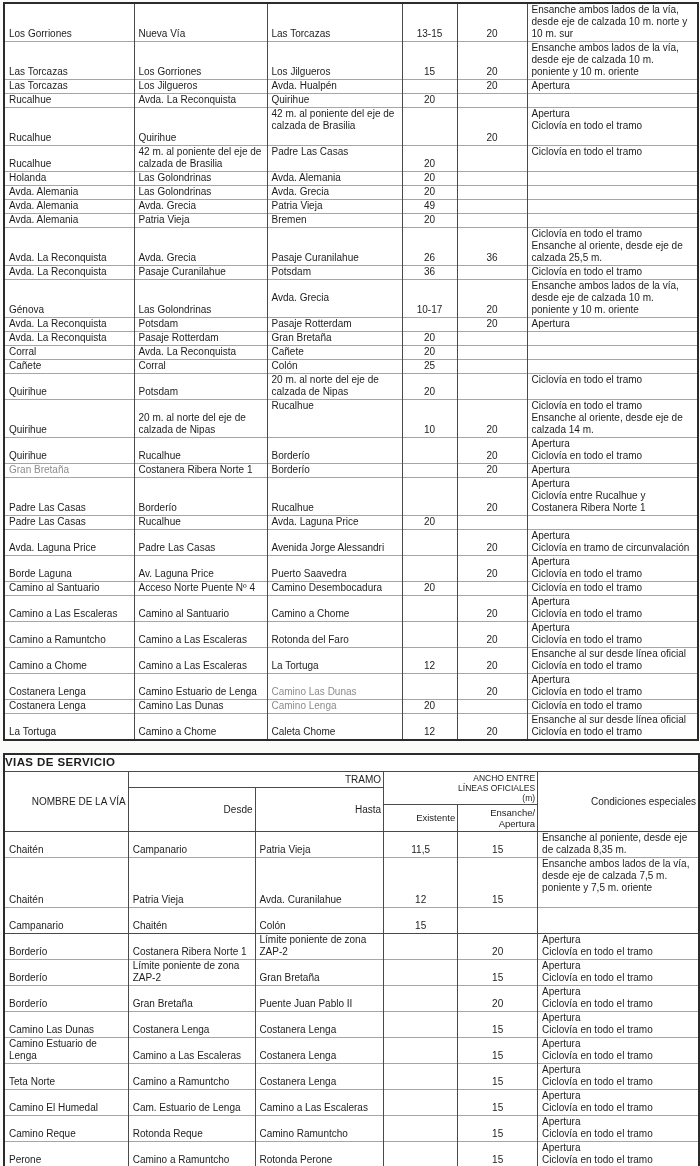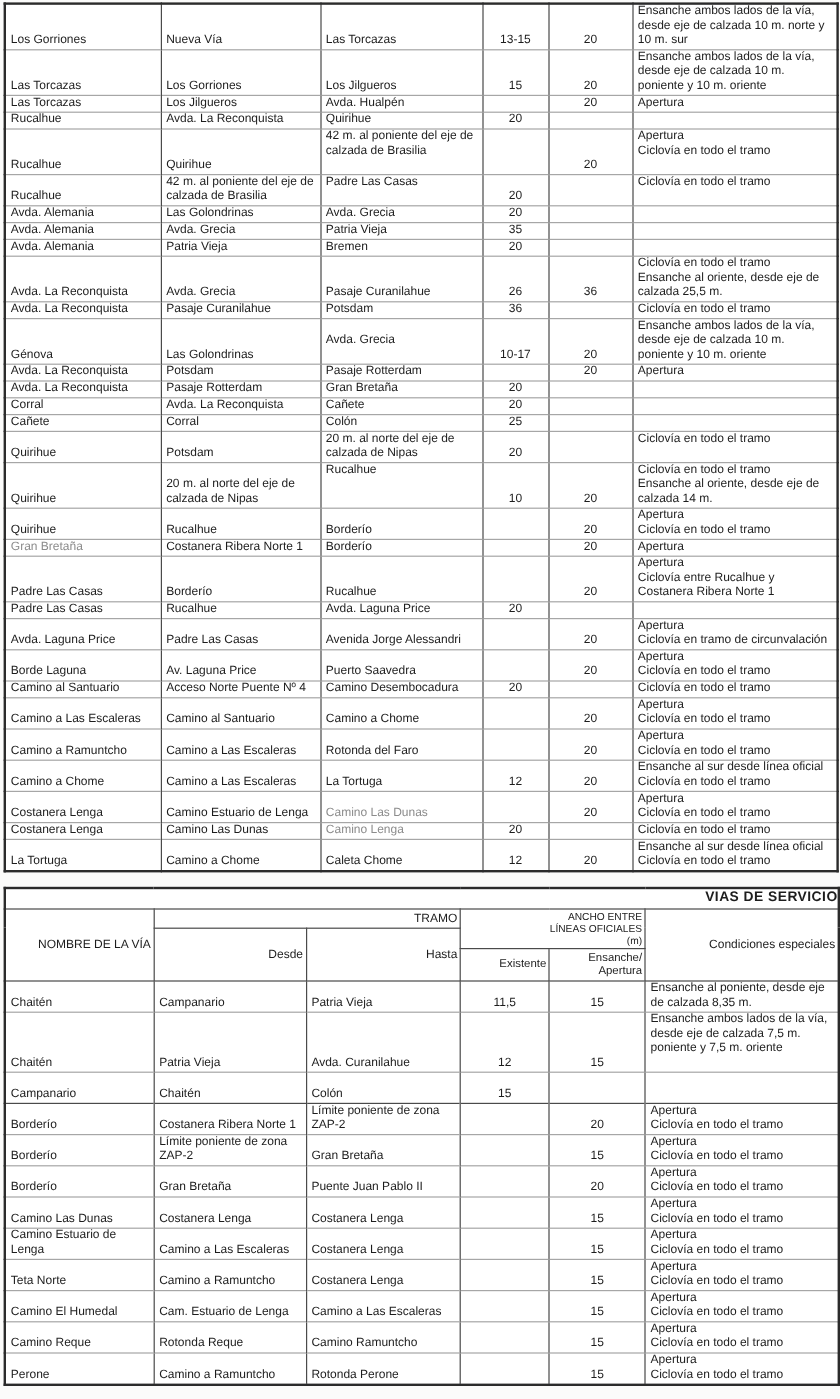--- a/index.html
+++ b/index.html
@@ -11,21 +11,21 @@
   td{font-size:10px;line-height:12px;padding:0 3px 1px 4px;vertical-align:bottom;
      border-right:1px solid #4a4a4a;border-top:1px solid #a6a6a6;
      overflow:hidden;word-wrap:break-word;}
   .c-num{text-align:center;padding:0 1px 1px;}
   .c-cond{vertical-align:top;white-space:pre-line;padding-top:0;}
   .muted{color:#8c8c8c;}
   .section-break td{border-top:1px solid #4a4a4a;}
   
   .hd{text-align:right;vertical-align:middle;border:1px solid #4a4a4a;
       white-space:pre-line;padding:1px 2px;line-height:11px;}
-  .title-cell{font-weight:bold;font-size:11.5px;letter-spacing:.4px;text-align:right;
+  .title-cell{font-weight:bold;font-size:11.5px;letter-spacing:.4px;text-align:left;
       vertical-align:middle;border-bottom:1px solid #4a4a4a;padding:1px 0 2px;}
   .hd-ancho{font-size:8.5px;line-height:10px;}
   .hd-sub{font-size:9.5px;line-height:11px;padding-left:32px;}
   .hr-title{height:17px;}
   .hr-1{height:16px;}
   .hr-2{height:15px;}
   .hr-3{height:27px;}
 </style>
 </head>
 <body>
@@ -85,32 +85,40 @@
         </tr>
         <tr>
           <td class="c-text">Rucalhue</td>
           <td class="c-text">42 m. al poniente del eje de calzada de Brasilia</td>
           <td class="c-text" style="vertical-align: top;">Padre Las Casas</td>
           <td class="c-num">20</td>
           <td class="c-num"></td>
           <td class="c-cond">Ciclovía en todo el tramo</td>
         </tr>
         <tr>
+          <td class="c-text">Holanda</td>
+          <td class="c-text">Las Golondrinas</td>
+          <td class="c-text">Avda. Alemania</td>
+          <td class="c-num">20</td>
+          <td class="c-num"></td>
+          <td class="c-cond"></td>
+        </tr>
+        <tr>
           <td class="c-text">Avda. Alemania</td>
           <td class="c-text">Las Golondrinas</td>
           <td class="c-text">Avda. Grecia</td>
           <td class="c-num">20</td>
           <td class="c-num"></td>
           <td class="c-cond"></td>
         </tr>
         <tr>
           <td class="c-text">Avda. Alemania</td>
           <td class="c-text">Avda. Grecia</td>
           <td class="c-text">Patria Vieja</td>
-          <td class="c-num">35</td>
+          <td class="c-num">49</td>
           <td class="c-num"></td>
           <td class="c-cond"></td>
         </tr>
         <tr>
           <td class="c-text">Avda. Alemania</td>
           <td class="c-text">Patria Vieja</td>
           <td class="c-text">Bremen</td>
           <td class="c-num">20</td>
           <td class="c-num"></td>
           <td class="c-cond"></td>

